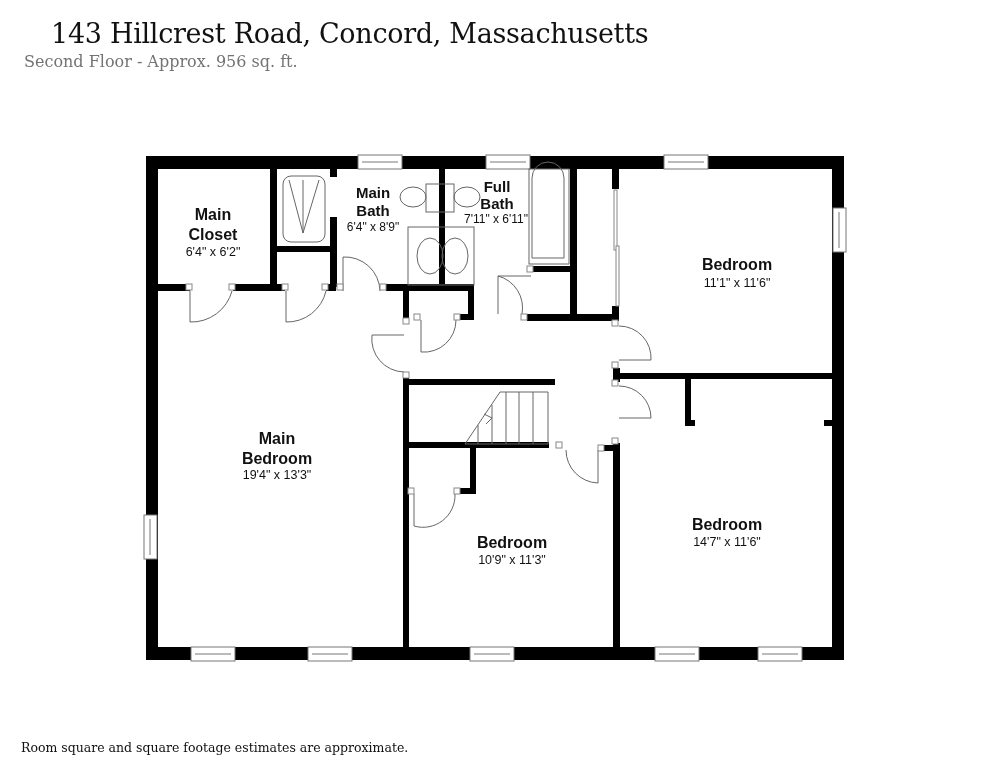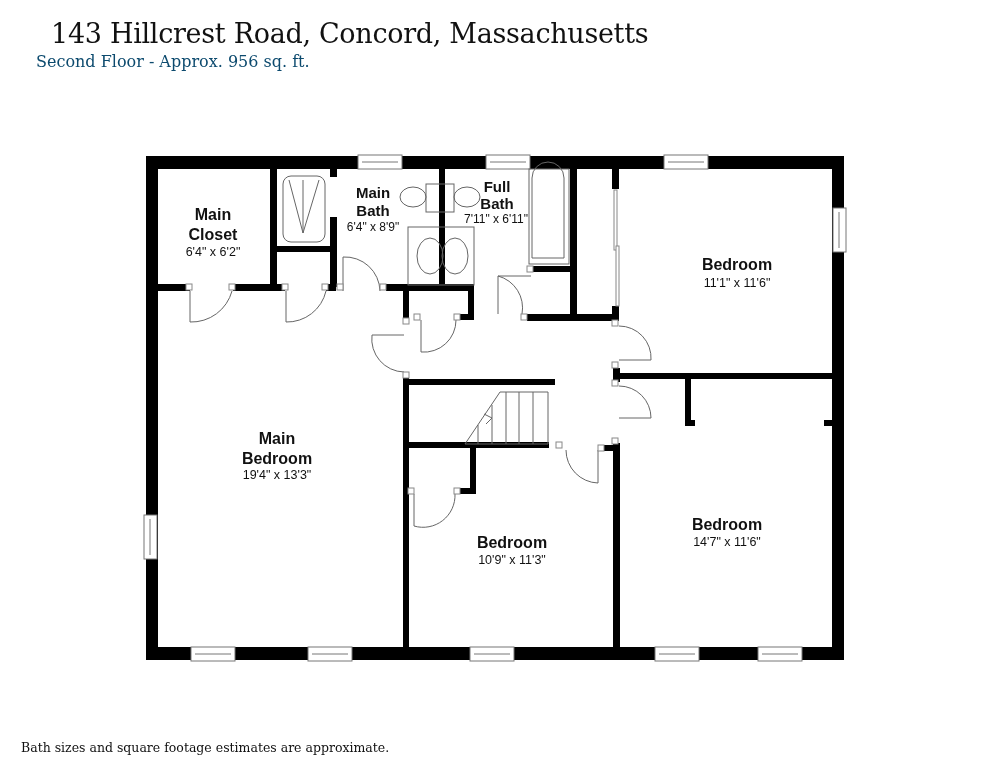--- a/index.html
+++ b/index.html
@@ -1,18 +1,18 @@
 <!DOCTYPE html>
 <html><head>
 <meta charset="utf-8">
 <style>
   html, body { margin:0; padding:0; background:#ffffff; }
   body { width:994px; height:768px; position:relative; overflow:hidden; }
   .title { position:absolute; left:36px; top:18px; font-family:"DejaVu Serif", serif; font-size:27px; color:#111; letter-spacing:-0.3px;margin-left:15px; }
-  .subtitle { position:absolute; left:36px; top:52px; font-family:"DejaVu Serif", serif; font-size:16px; color:#0c4a6e; }
+  .subtitle { position:absolute; left:24px; top:52px; font-family:"DejaVu Serif", serif; font-size:16px; color:#737373; }
   .footer { position:absolute; left:21px; top:740px; font-family:"DejaVu Serif", serif; font-size:12.5px; color:#111; }
   svg { position:absolute; left:0; top:0; }
   .lbl { font-family:"Liberation Sans", sans-serif; font-weight:bold; fill:#111; text-anchor:middle; }
   .dim { font-family:"Liberation Sans", sans-serif; fill:#111; text-anchor:middle; }
 </style>
 </head>
 <body>
 
 <div class="title">143 Hillcrest Road, Concord, Massachusetts</div>
 <div class="subtitle">Second Floor - Approx. 956 sq. ft.</div>
@@ -181,13 +181,13 @@
   <g>
     <text class="lbl" x="512" y="548" font-size="16">Bedroom</text>
     <text class="dim" x="512" y="564" font-size="12.5">10'9" x 11'3"</text>
   </g>
   <g>
     <text class="lbl" x="727" y="530" font-size="16">Bedroom</text>
     <text class="dim" x="727" y="546" font-size="12.5">14'7" x 11'6"</text>
   </g>
 </svg>
 
-<div class="footer">Bath sizes and square footage estimates are approximate.</div>
+<div class="footer">Room square and square footage estimates are approximate.</div>
 
 </body></html>

